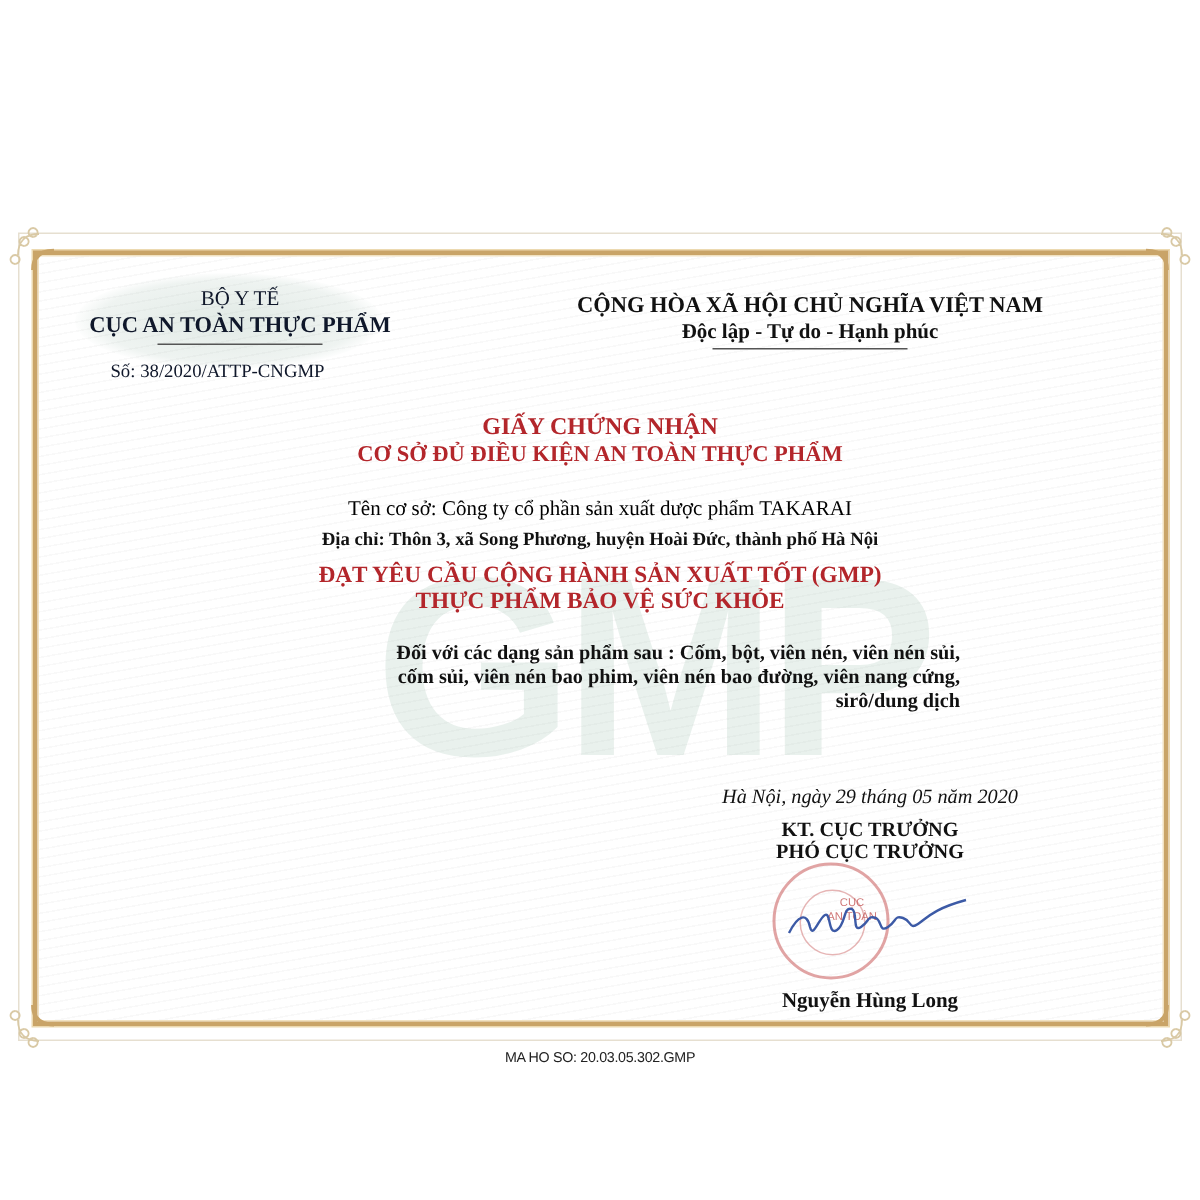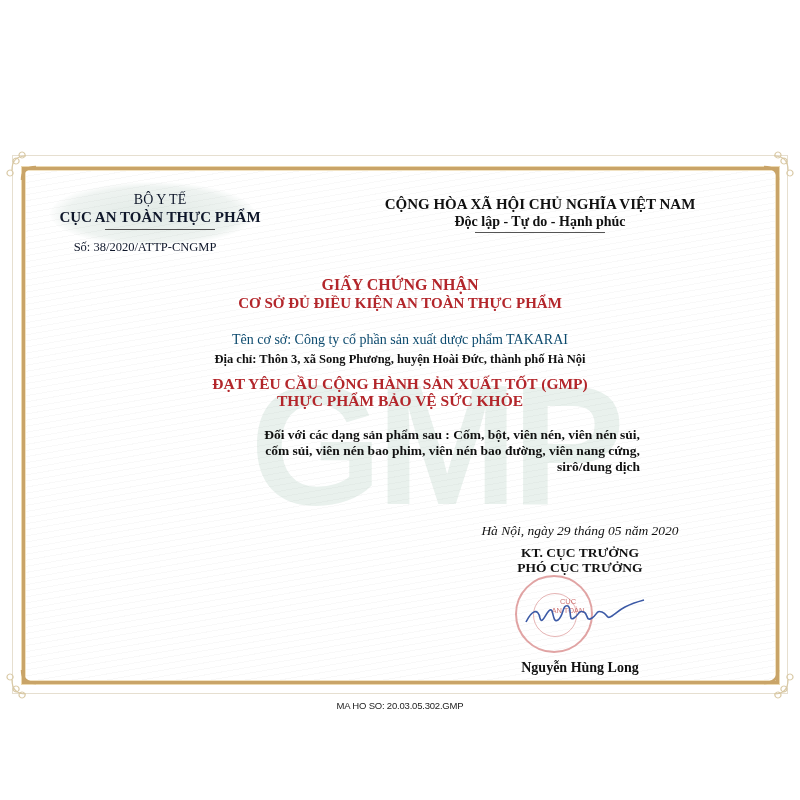--- a/index.html
+++ b/index.html
@@ -44,21 +44,21 @@
   .right-head { position: absolute; left: 370px; top: 196px; width: 340px; text-align: center; color: #111; }
   .right-head .l1 { font-size: 15px; font-weight: bold; }
   .right-head .l2 { font-size: 14px; font-weight: bold; margin-top: 1px; }
   .right-head .rule { width: 130px; height: 1px; background: #555; margin: 2px auto 0; }
 
   .title { position: absolute; left: 150px; top: 276px; width: 500px; text-align: center; color: #b3262b; font-weight: bold; }
   .title .l1 { font-size: 16px; }
   .title .l2 { font-size: 15px; margin-top: 1px; }
 
   .facility { position: absolute; left: 150px; top: 332px; width: 500px; text-align: center; }
-  .facility .name { font-size: 14px; color: #0c4a6e; }
+  .facility .name { font-size: 14px; color: #000000; }
   .facility .addr { font-size: 12.5px; color: #111; font-weight: bold; margin-top: 4px; }
 
   .std { position: absolute; left: 150px; top: 375px; width: 500px; text-align: center; color: #b3262b; font-weight: bold; }
   .std .l1 { font-size: 15.5px; }
   .std .l2 { font-size: 15.5px; margin-top: -1px; }
 
   .scope { position: absolute; left: 160px; top: 427px; width: 480px; text-align: right; color: #111; font-weight: bold; font-size: 13.5px; line-height: 16px; }
 
   .validity { position: absolute; left: 150px; top: 484px; width: 500px; text-align: center; font-size: 13.5px; color: #222; }
 

